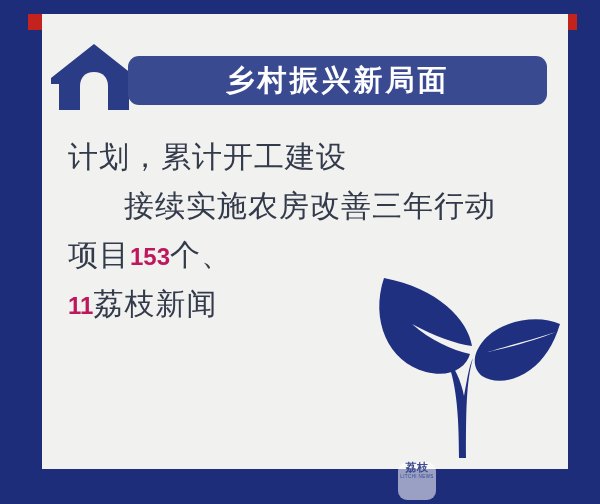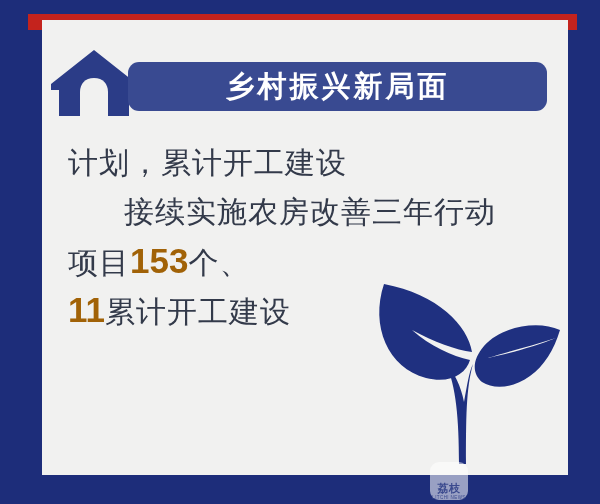--- a/index.html
+++ b/index.html
@@ -23,21 +23,21 @@
     top: 14px;
     width: 549px;
     height: 16px;
     background: #c4231d;
   }
 
   
   #card {
     position: absolute;
     left: 42px;
-    top: 20px;
+    top: 14px;
     width: 526px;
     height: 455px;
     background: #f1f1f0;
   }
 
   
   #house-icon {
     position: absolute;
     left: 8px;
     top: 28px;
@@ -83,46 +83,45 @@
     width: 480px;
     color: #333a4a;
     font-size: 30px;
     line-height: 49px;
     letter-spacing: 1px;
     white-space: nowrap;
   }
   .line { height: 49px; }
   .line.indent { text-indent: 56px; }
   .num {
-    color: #a16207;
+    color: #be185d;
     font-weight: 700;
-    font-size: 35px;
+    font-size: 24px;
     letter-spacing: 0;
   }
 
   
   #watermark {
     position: absolute;
     left: 398px;
     top: 462px;
     display: flex;
     align-items: center;
     gap: 9px;
   }
   #wm-badge {
     width: 38px;
     height: 38px;
     border-radius: 9px;
     background: rgba(255,255,255,0.55);
     display: flex;
     flex-direction: column;
     align-items: center;
-    justify-content: flex-end;
+    justify-content: flex-start;
     line-height: 1;
-    margin-left: 32px;
   }
   #wm-badge-cn {
     font-size: 11px;
     font-weight: 700;
     color: #3b4a8e;
     letter-spacing: 0.5px;
   }
   #wm-badge-en {
     font-size: 4.5px;
     color: #3b4a8e;
@@ -163,21 +162,21 @@
         <path d="M42 16 C28 58 46 100 84 110 C108 116 124 106 128 92 C110 88 88 78 70 62 C92 74 114 82 130 84 C126 58 96 26 42 16 Z" fill="#1f3080"></path>
         <path d="M218 62 C196 52 160 58 142 78 C130 92 130 106 140 114 C152 122 172 120 188 108 C202 98 212 82 218 62 Z
                  M214 70 C190 78 164 84 146 90 C166 86 194 78 214 70 Z" fill="#1f3080" fill-rule="evenodd"></path>
       </svg>
     </div>
 
     <div id="body-text">
         <div class="line"><span>计划，累计开工建设</span></div>
         <div class="line indent"><span>接续实施农房改善三年行动</span></div>
         <div class="line"><span>项目</span><span class="num">153</span><span>个、</span></div>
-        <div class="line"><span class="num">11</span><span>累计开工建设</span></div>
+        <div class="line"><span class="num">11</span><span>荔枝新闻</span></div>
       </div>
 
   </div>
 
   <div id="watermark">
     <div id="wm-badge">
       <span id="wm-badge-cn">荔枝</span>
       <span id="wm-badge-en">LITCHI NEWS</span>
     </div>
   </div>

